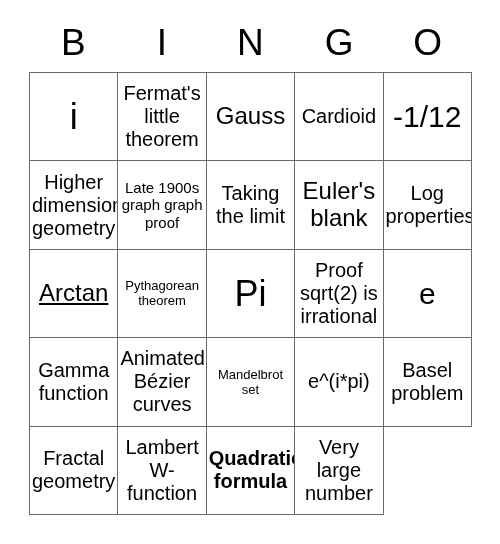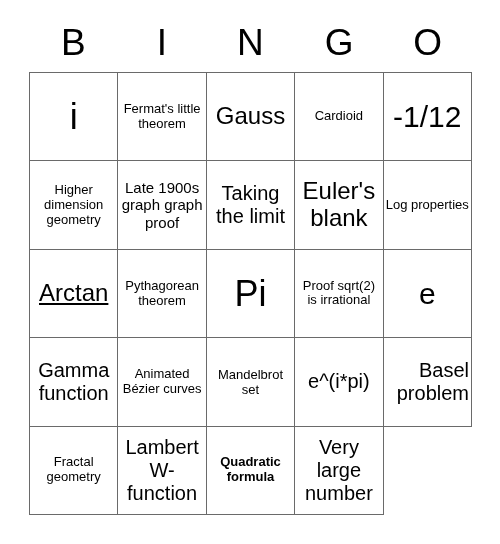--- a/index.html
+++ b/index.html
@@ -76,21 +76,21 @@
     width: 100%;
     line-height: 1.13;
     word-break: normal;
     white-space: pre-line;
     color: #000000;
   }
 
   
   .fs-xs  { font-size: 13px; line-height: 1.18; }
   .fs-sm  { font-size: 15px; line-height: 1.16; }
-  .fs-md  { font-size: 13px; line-height: 1.15; }
+  .fs-md  { font-size: 20px; line-height: 1.15; }
   .fs-lg  { font-size: 20px; line-height: 1.14; }
   .fs-xl  { font-size: 24px; line-height: 1.12; }
   .fs-xxl { font-size: 30px; line-height: 1.1; }
   .fs-huge{ font-size: 36px; line-height: 1.05; }
 </style>
 </head>
 <body style="background: rgb(255, 255, 255);">
 
 <div id="card-root">
 
@@ -153,21 +153,21 @@
       </div>
       <div class="bingo-cell" style="border-right-color: rgb(106, 106, 106); border-bottom-color: rgb(106, 106, 106);">
         <span class="cell-text fs-md">Animated Bézier curves</span>
       </div>
       <div class="bingo-cell" style="border-right-color: rgb(106, 106, 106); border-bottom-color: rgb(106, 106, 106);">
         <span class="cell-text fs-xs">Mandelbrot set</span>
       </div>
       <div class="bingo-cell" style="border-right-color: rgb(106, 106, 106); border-bottom-color: rgb(106, 106, 106);">
         <span class="cell-text fs-lg">e^(i*pi)</span>
       </div>
-      <div class="bingo-cell" style="border-right-color: rgb(106, 106, 106); border-bottom-color: rgb(106, 106, 106); text-align: right;">
+      <div class="bingo-cell" style="border-right-color: rgb(106, 106, 106); border-bottom-color: rgb(106, 106, 106);">
         <span class="cell-text fs-lg">Basel problem</span>
       </div>
       <div class="bingo-cell" style="border-right-color: rgb(106, 106, 106); border-bottom-color: rgb(106, 106, 106);">
         <span class="cell-text fs-md">Fractal geometry</span>
       </div>
       <div class="bingo-cell" style="border-right-color: rgb(106, 106, 106); border-bottom-color: rgb(106, 106, 106);">
         <span class="cell-text fs-lg">Lambert W- function</span>
       </div>
       <div class="bingo-cell" style="border-right-color: rgb(106, 106, 106); border-bottom-color: rgb(106, 106, 106); font-weight: bold;">
         <span class="cell-text fs-md">Quadratic formula</span>

